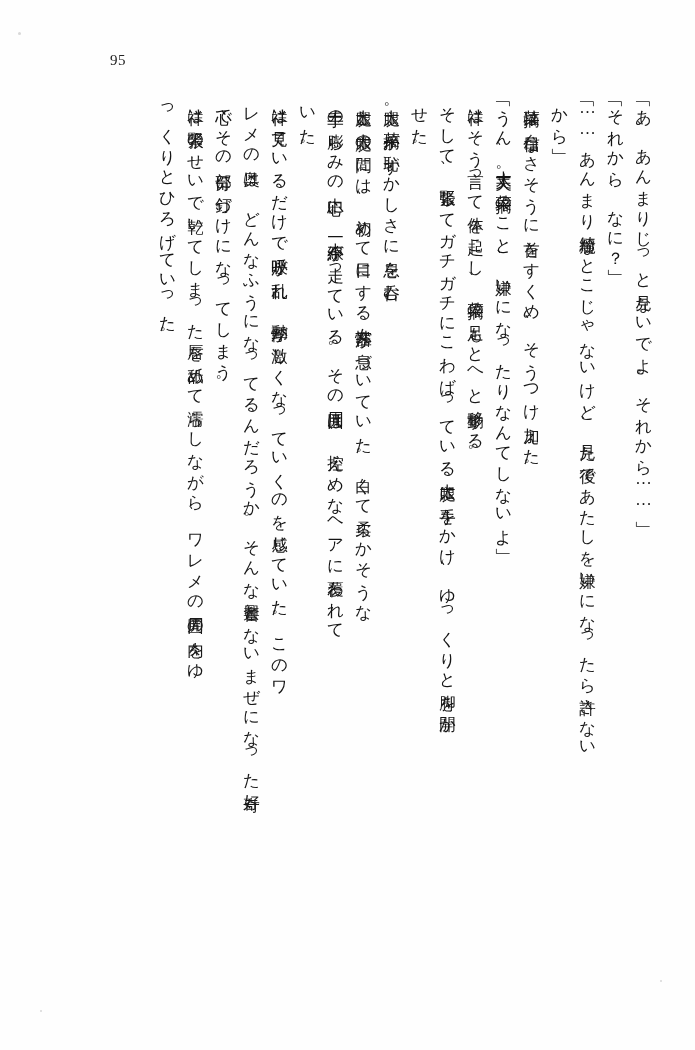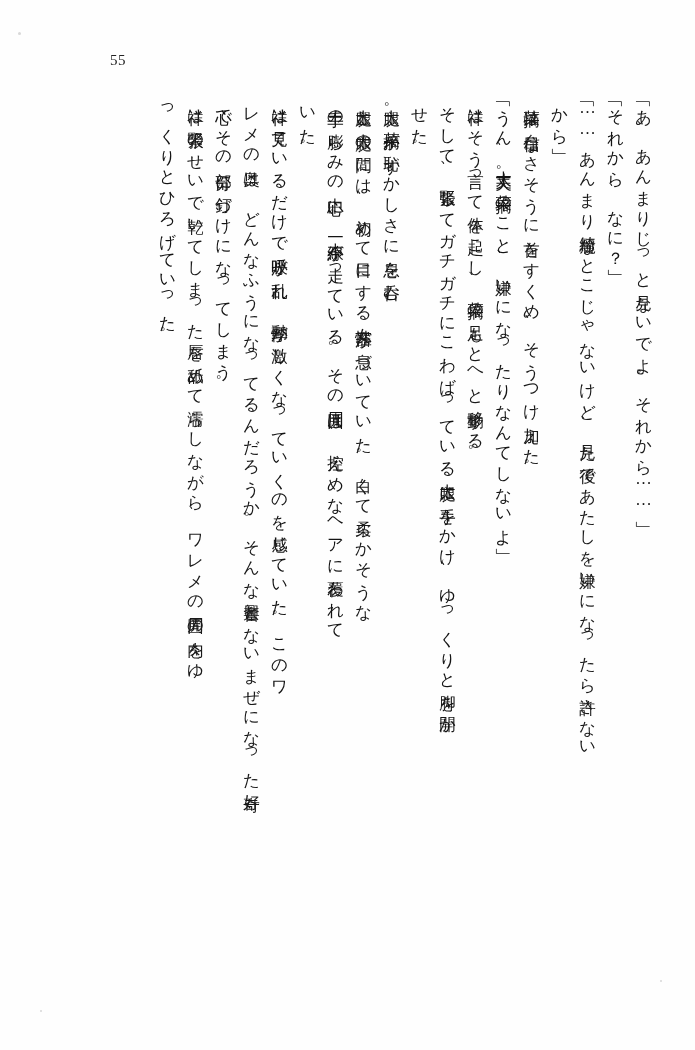--- a/index.html
+++ b/index.html
@@ -69,21 +69,21 @@
     background: #b9b9b9;
     border-radius: 50%;
     opacity: .55;
   }
 </style>
 </head>
 <body>
 
 <div class="page">
 
-  <div class="page-number">55</div>
+  <div class="page-number">95</div>
 
   <div class="text-block">
     <div class="col">「あ、あんまりじっと見ないでよ。それから……」</div>
     <div class="col">「それから、なに？」</div>
     <div class="col">「……あんまり綺麗なとこじゃないけど、見た後であたしを嫌いになったら許さない</div>
     <div class="col">から」</div>
     <div class="col">菜摘は自信なさそうに首をすくめ、そうつけ加えた。</div>
     <div class="col">「うん、大丈夫。菜摘のこと、嫌いになったりなんてしないよ」</div>
     <div class="col">祥はそう言って体を起こし、菜摘の足もとへと移動する。</div>
     <div class="col">そして、緊張してガチガチにこわばっている太腿に手をかけ、ゆっくりと脚を開か</div>

